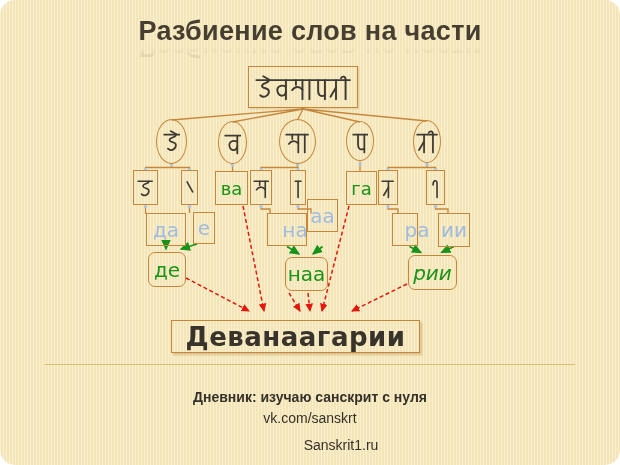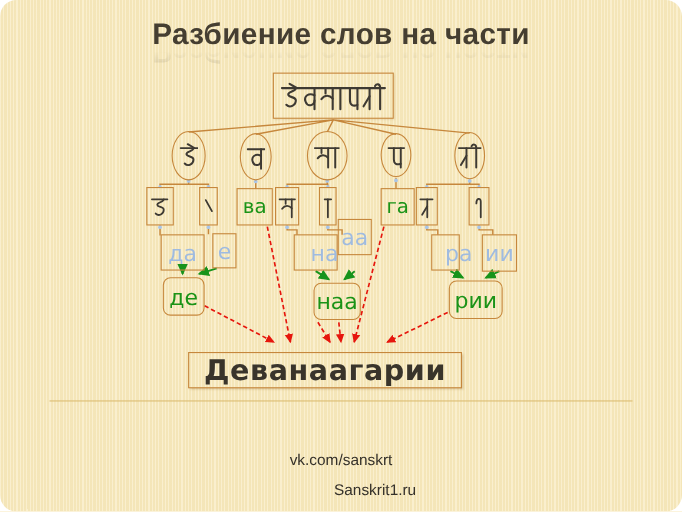--- a/index.html
+++ b/index.html
@@ -293,26 +293,27 @@
   <div class="bx" style="left:438px;top:213px;width:32px;height:34px;">
     <span class="t-blue">ии</span>
     </div>
 
   <div class="bx rnd" style="left:285px;top:257px;width:43px;height:34px;">
     <span class="t-green">наа</span>
     </div>
   <div class="bx rnd" style="left:148px;top:252px;width:38px;height:35px;">
     <span class="t-green">де</span>
     </div>
-  <div class="bx rnd" style="left:408px;top:255px;width:49px;height:35px;">
+  <div class="bx rnd" style="left:408px;top:255px;width:49px;height:35px;font-style:italic;">
     <span class="t-green">рии</span>
     </div>
 
   <div class="bx result-box" style="left:171px;top:320px;width:249px;height:33px;">
     <span class="result-text">Деванаагарии</span>
   </div>
 
   <div class="hr"></div>
 
+  <div class="footer b" style="top:389px;">Дневник: изучаю санскрит с нуля</div>
   <div class="footer" style="top:410px;">vk.com/sanskrt</div>
   <div class="footer" style="top:437px;margin-left:31px;">Sanskrit1.ru</div>
 
 </div>
 
 </body></html>

